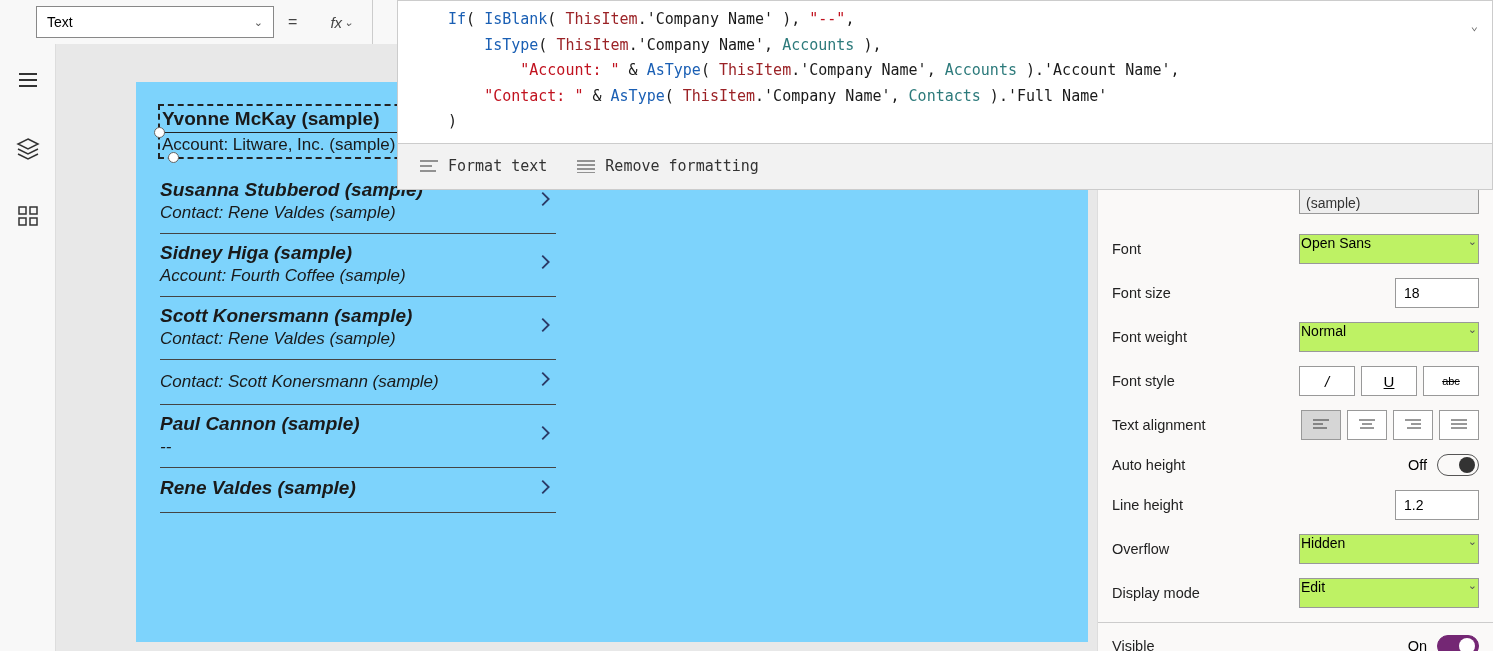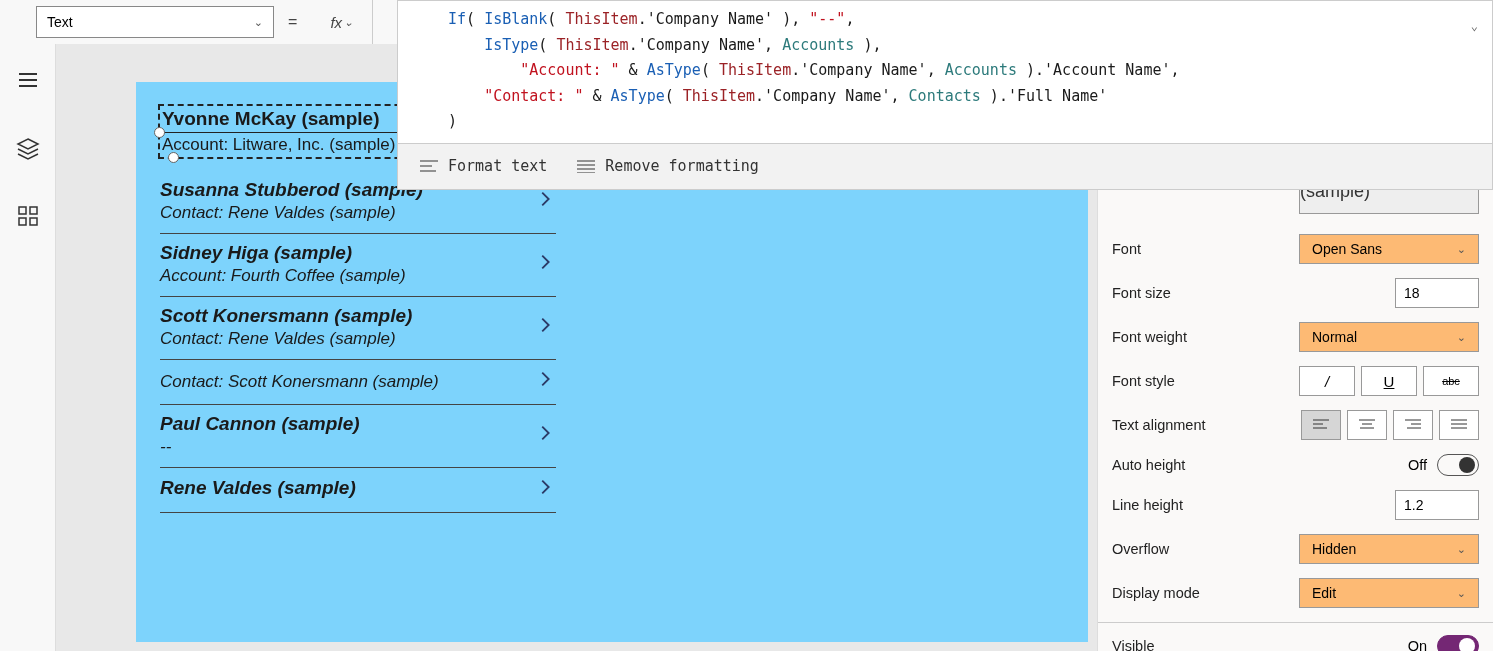--- a/index.html
+++ b/index.html
@@ -44,33 +44,33 @@
 .sel-underline { border-bottom: 1px solid #222; margin-top: 2px; }
 .handle { width: 11px; height: 11px; background:#fff; border: 1px solid #666; border-radius: 50%; position: absolute; }
 .h-l { left:-6px; top:50%; margin-top:-5px; }
 .h-r { right:-6px; top:60%; margin-top:-5px; }
 .h-b { left:8px; bottom:-6px; }
 
 
 .props { position: absolute; right: 0; top: 0; width: 396px; height: 651px; background: #faf9f8; border-left: 1px solid #ddd; padding: 198px 14px 0 14px; font-size: 14.5px; }
 .prow { display: flex; align-items: center; margin-bottom: 14px; }
 .plabel { flex: 1; color: #222; }
-.pselect { width: 180px; height: 30px; border: 1px solid #999; background: #fdba74; display:flex; align-items:center; justify-content:space-between; padding:0 12px; font-size:14px; }
+.pselect { width: 180px; height: 30px; border: 1px solid #999; background: #bef264; display:flex; justify-content:space-between; padding:0 1px; font-size:14px; }
 .pinput { width: 84px; height: 30px; border: 1px solid #999; background: #fff; padding:0 8px; font-size:14px; }
 .pinput-wide { width: 84px; }
 .btn-group { display:flex; gap:6px; }
 .seg { width:40px; height:30px; border:1px solid #999; background:#fff; display:flex; align-items:center; justify-content:center; font-size:15px; }
 .seg.active { background:#d6d6d6; }
 .toggle { width:42px; height:22px; border:1px solid #555; border-radius:11px; position:relative; }
 .toggle .knob { width:16px; height:16px; background:#333; border-radius:50%; position:absolute; top:2px; }
 .toggle.off .knob { right:3px; }
 .toggle.on { background:#742774; border-color:#742774; }
 .toggle.on .knob { right:3px; background:#fff; }
 .toggle-row { display:flex; align-items:center; gap:10px; }
-.text-value-box { position:absolute; right:14px; top:178px; width:180px; height:36px; border:1px solid #999; background:#eee; font-size:18px; padding:2px 0; color:#333; overflow:hidden; display:flex; }
+.text-value-box { position:absolute; right:14px; top:178px; width:180px; height:36px; border:1px solid #999; background:#eee; font-size:14px; padding:2px 6px; color:#333; overflow:hidden; display:flex; align-items:flex-end; }
 .help-icon { position:absolute; right:14px; top:90px; width:20px; height:20px; border:1.5px solid #555; border-radius:50%; display:flex; align-items:center; justify-content:center; font-size:13px; color:#555; z-index:5; }
 .sep-line { border-top:1px solid #ccc; margin: 10px -14px 12px -14px; }
 .caret-down { font-size:11px; color:#555; }
 </style>
 </head>
 <body>
 
 <div class="top-row">
   <div class="prop-select">
     <span>Text</span>

